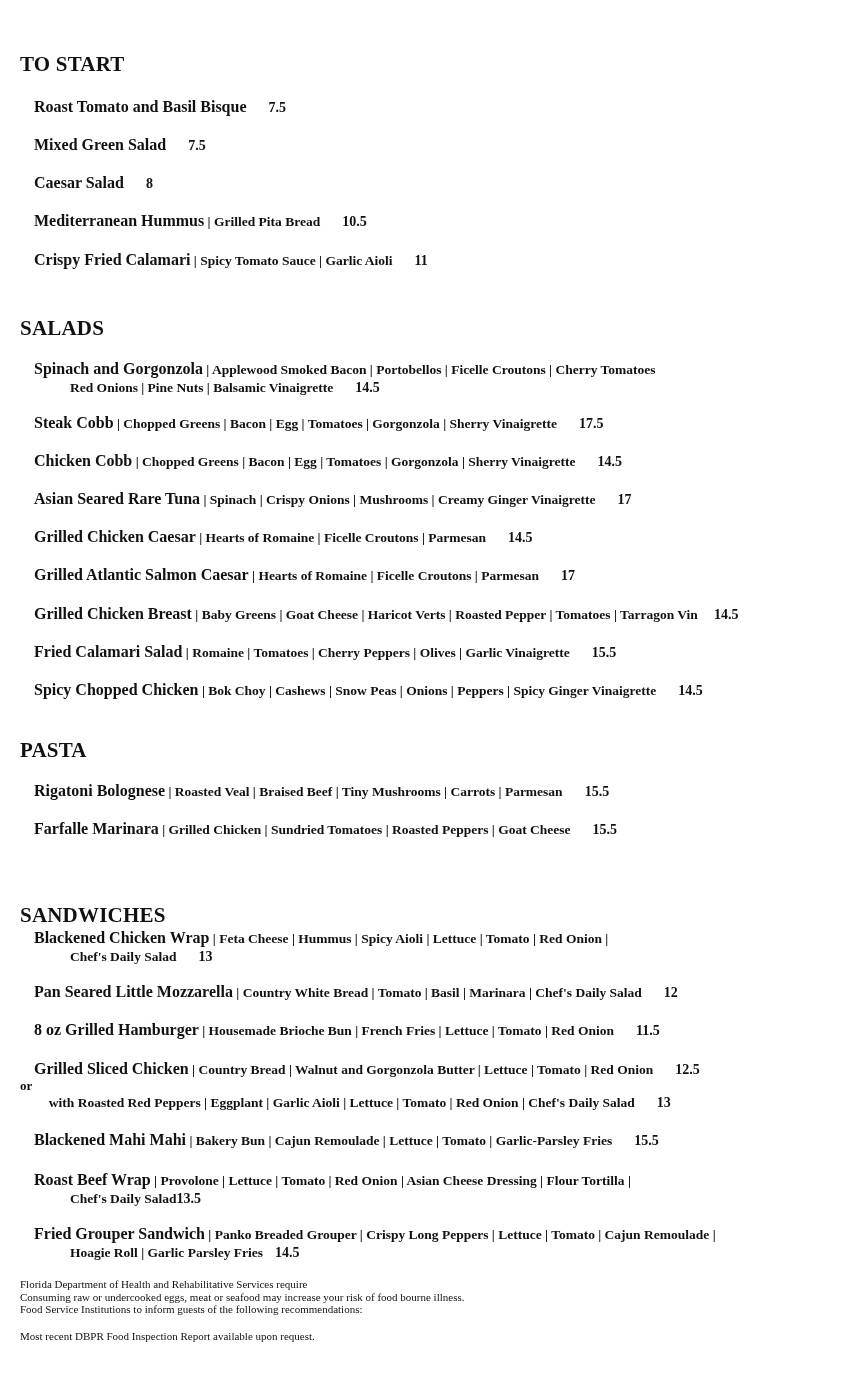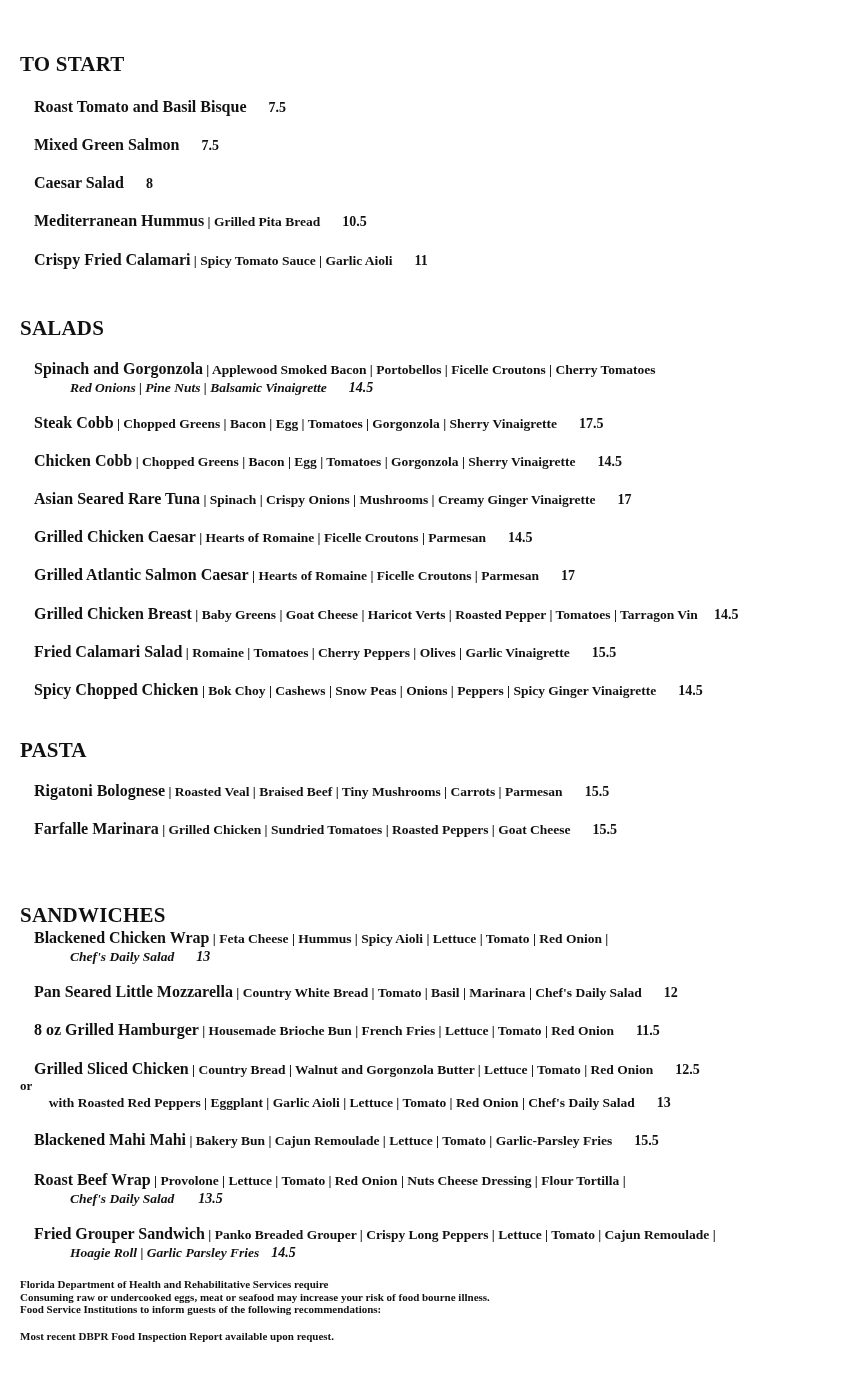--- a/index.html
+++ b/index.html
@@ -11,38 +11,38 @@
   .page { position: absolute; left: 20px; top: 0; width: 820px; }
   .section-title {
     position: absolute; left: 0;
     font-weight: bold; font-size: 21px; letter-spacing: 0.2px;
     white-space: nowrap;
   }
   .item { position: absolute; left: 0; white-space: nowrap; font-weight: bold; }
   .item .name { font-size: 16px; margin-left: 14px; }
   .item .desc { font-size: 13.5px; }
   .item .price { font-size: 14px; margin-left: 22px; }
-  .item .cont { display: block; padding-left: 50px; font-size: 13.5px; line-height: 17px; font-style: italic; }
+  .item .cont { display: block; padding-left: 50px; font-size: 13.5px; line-height: 17px; }
   .item .line { display: block; line-height: 19px; text-align: center; }
   .item .or-line { display: block; font-size: 13px; line-height: 14px; }
-  .notice { position: absolute; left: 0; font-weight: bold; font-size: 11px; line-height: 12.5px; }
+  .notice { position: absolute; left: 0; font-weight: normal; font-size: 11px; line-height: 12.5px; }
   .notice div { white-space: nowrap; }
 </style>
 </head>
 <body>
 
 <div class="page">
 
   <div class="section-title" style="top:52px">TO START</div>
 
   <div class="item" style="top:98px">
     <span class="name">Roast Tomato and Basil Bisque</span><span class="desc"></span><span class="price">7.5</span>
   </div>
   <div class="item" style="top:136px">
-    <span class="name">Mixed Green Salmon</span><span class="price">7.5</span>
+    <span class="name">Mixed Green Salad</span><span class="price">7.5</span>
   </div>
   <div class="item" style="top:174px">
     <span class="name">Caesar Salad</span><span class="price">8</span>
   </div>
   <div class="item" style="top:212px">
     <span class="name">Mediterranean Hummus</span><span class="desc"> | Grilled Pita Bread</span><span class="price">10.5</span>
   </div>
   <div class="item" style="top:251px">
     <span class="name">Crispy Fried Calamari</span><span class="desc"> | Spicy Tomato Sauce | Garlic Aioli</span><span class="price">11</span>
   </div>
@@ -101,22 +101,22 @@
   </div>
   <div class="item" style="top:1059px">
     <span class="line"><span class="name">Grilled Sliced Chicken</span><span class="desc"> | Country Bread  | Walnut and Gorgonzola Butter | Lettuce | Tomato | Red Onion</span><span class="price">12.5</span></span>
     <span class="or-line">or</span>
     <span class="line" style="font-size:13.5px"><span>with Roasted Red Peppers | Eggplant | Garlic Aioli | Lettuce | Tomato | Red Onion | Chef's Daily Salad</span><span class="price">13</span></span>
   </div>
   <div class="item" style="top:1131px">
     <span class="name">Blackened Mahi Mahi</span><span class="desc"> | Bakery Bun | Cajun Remoulade | Lettuce | Tomato | Garlic-Parsley Fries</span><span class="price">15.5</span>
   </div>
   <div class="item" style="top:1170px">
-    <span class="line"><span class="name">Roast Beef Wrap</span><span class="desc"> | Provolone | Lettuce | Tomato | Red Onion | Nuts Cheese Dressing | Flour Tortilla |</span></span>
-    <span class="cont"><span>Chef's Daily Salad</span><span class="price" style="margin-left:24px">13.5</span></span>
+    <span class="line"><span class="name">Roast Beef Wrap</span><span class="desc"> | Provolone | Lettuce | Tomato | Red Onion | Asian Cheese Dressing | Flour Tortilla |</span></span>
+    <span class="cont"><span>Chef's Daily Salad</span><span class="price" style="margin-left:0">13.5</span></span>
   </div>
   <div class="item" style="top:1224px">
     <span class="line"><span class="name">Fried Grouper Sandwich</span><span class="desc"> | Panko Breaded Grouper | Crispy Long Peppers | Lettuce | Tomato | Cajun Remoulade |</span></span>
     <span class="cont"><span>Hoagie Roll | Garlic Parsley Fries</span><span class="price" style="margin-left:12px">14.5</span></span>
   </div>
 
   <div class="notice" style="top:1278px">
     <div>Florida Department of Health and Rehabilitative Services require</div>
     <div>Consuming raw or undercooked eggs, meat or seafood may increase your risk of food bourne illness.</div>
     <div>Food Service Institutions to inform guests of the following recommendations:</div>

